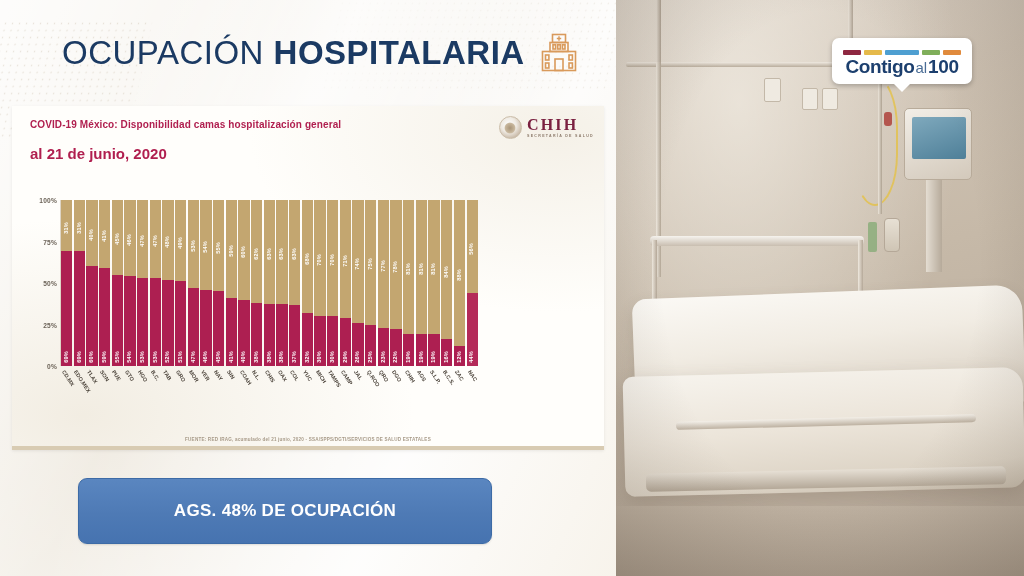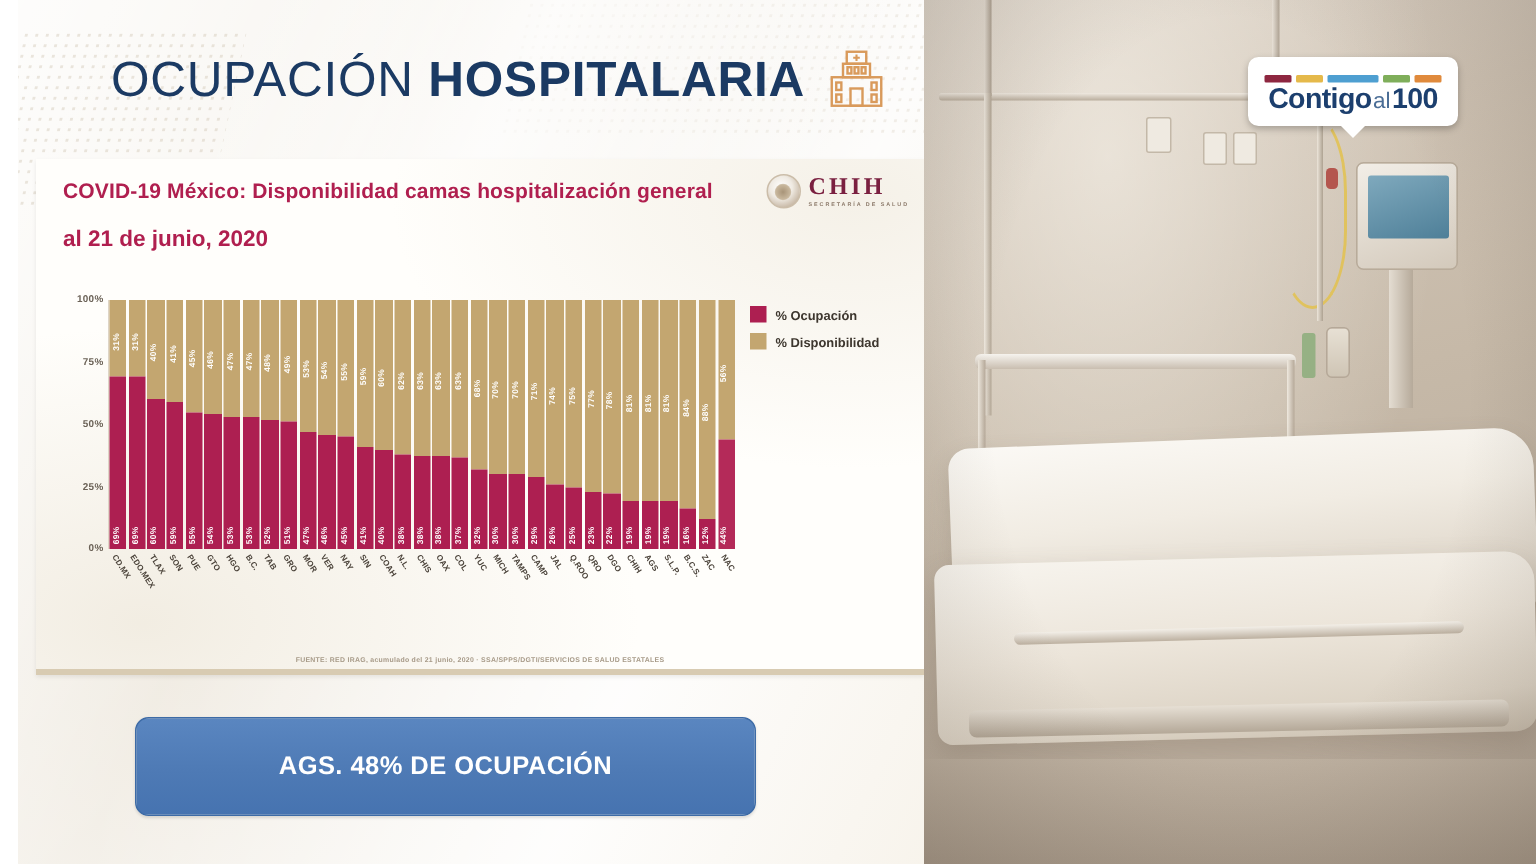--- a/index.html
+++ b/index.html
@@ -5,21 +5,21 @@
   * { margin:0; padding:0; box-sizing:border-box; }
   html,body { width:1024px; height:576px; overflow:hidden; }
   body {
     font-family:"Liberation Sans", sans-serif;
     background:#ffffff;
     position:relative;
   }
 
   
   #slide {
-    position:absolute; left:12px; top:0; width:616px; height:576px;
+    position:absolute; left:0; top:0; width:616px; height:576px;
     background:#f97316;
     overflow:hidden;
   }
   #slide .bg-sheen {
     position:absolute; inset:0;
     background:
       linear-gradient(115deg, rgba(255,255,255,.85) 0%, rgba(255,255,255,.35) 35%, rgba(255,255,255,.9) 70%, rgba(250,246,238,.6) 100%),
       radial-gradient(circle at 18% 78%, rgba(214,201,178,.35) 0%, rgba(214,201,178,0) 42%),
       radial-gradient(circle at 85% 12%, rgba(214,201,178,.30) 0%, rgba(214,201,178,0) 40%),
       #f3efe7;
@@ -67,21 +67,21 @@
     background:
       radial-gradient(ellipse at 12% 90%, rgba(226,216,196,.45) 0%, rgba(226,216,196,0) 45%),
       radial-gradient(ellipse at 92% 8%, rgba(226,216,196,.35) 0%, rgba(226,216,196,0) 40%),
       #fffefb;
   }
 
   #chart-head {
     position:absolute; left:18px; top:12px; width:470px;
   }
   #chart-title {
-    color:#b01f4f; font-size:14px; font-weight:700; line-height:1.34; letter-spacing:.1px;
+    color:#b01f4f; font-size:10px; font-weight:700; line-height:1.34; letter-spacing:.1px;
   }
   #chart-subtitle {
     color:#b01f4f; font-size:15px; font-weight:700; margin-top:14px;
   }
 
   #salud-logo {
     position:absolute; right:10px; top:10px;
     display:flex; align-items:center; gap:5px;
   }
   #salud-seal {
@@ -735,30 +735,20 @@
           </div>
           <div class="xl">
             <span>ZAC</span>
           </div>
           <div class="xl">
             <span>NAC</span>
           </div>
         </div>
     </div>
 
-    <div id="legend">
-        <div class="lg-row">
-          <span class="lg-sw" style="background: rgb(173, 31, 81);"></span>
-          <span class="lg-tx">% Ocupación</span>
-        </div>
-        <div class="lg-row">
-          <span class="lg-sw" style="background: rgb(195, 166, 112);"></span>
-          <span class="lg-tx">% Disponibilidad</span>
-        </div>
-      </div>
 
     <div id="chart-source">FUENTE: RED IRAG, acumulado del 21 junio, 2020  ·  SSA/SPPS/DGTI/SERVICIOS DE SALUD ESTATALES</div>
     <div id="card-bottom-rule"></div>
   </div>
 
   <div id="banner">
     <div>AGS. 48% DE OCUPACIÓN</div>
   </div>
 </div>
 

